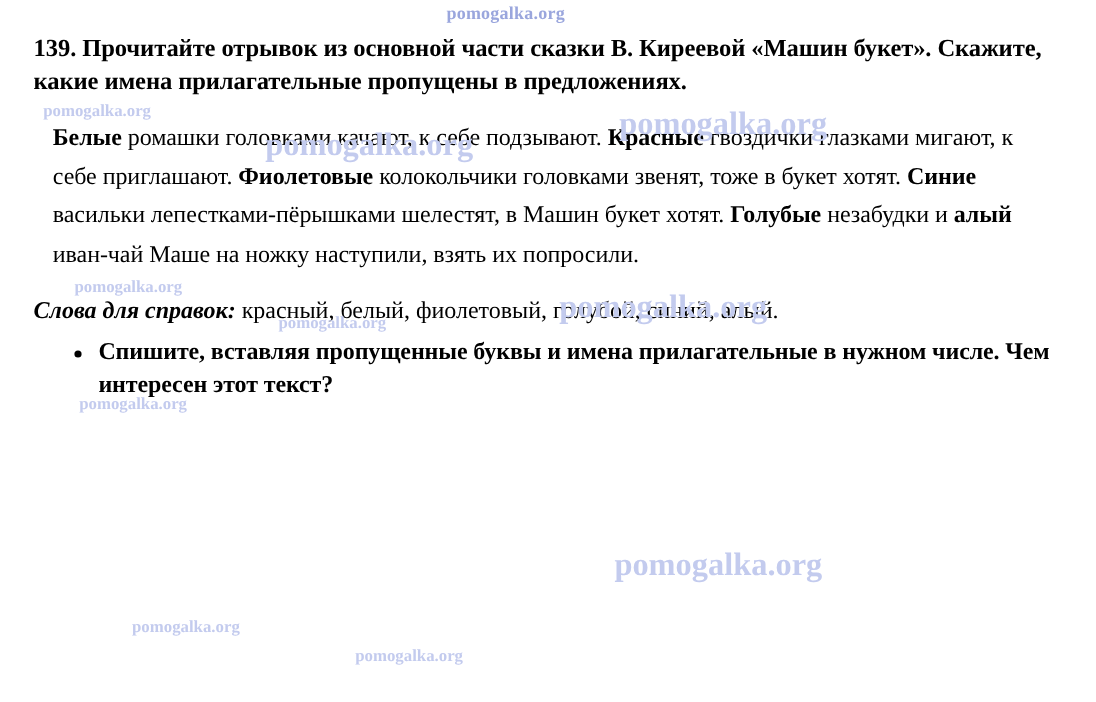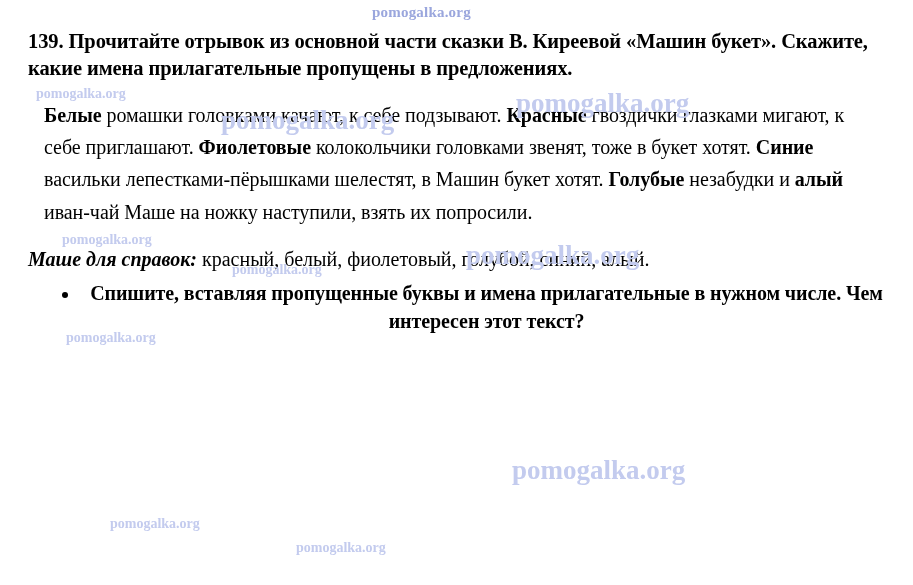--- a/index.html
+++ b/index.html
@@ -65,21 +65,20 @@
   .bi { font-weight: bold; font-style: italic; }
   .spravka {
     font-size: 20px;
     line-height: 1.5;
     margin: 10px 0 6px 0;
   }
   ul.bullets {
     margin: 2px 0 4px 0;
     padding-left: 54px;
     list-style: none;
-    text-align: center;
   }
   ul.bullets li {
     font-size: 20px;
     font-weight: bold;
     line-height: 1.38;
     position: relative;
     margin-bottom: 9px;
     letter-spacing: -0.1px;
   }
   ul.bullets li::before {
@@ -121,21 +120,21 @@
   <p class="task">
     <span>139.</span>
     <span>Прочитайте отрывок из основной части сказки В. Киреевой «Машин букет». Скажите, какие имена прилагательные пропущены в предложениях.</span>
   </p>
 
   <p class="para">
     <span class="b">Белые</span><span> ромашки головками качают, к себе подзывают. </span><span class="b">Красные</span><span> гвоздички глазками мигают, к себе приглашают. </span><span class="b">Фиолетовые</span><span> колокольчики головками звенят, тоже в букет хотят. </span><span class="b">Синие</span><span> васильки лепестками-пёрышками шелестят, в Машин букет хотят. </span><span class="b">Голубые</span><span> незабудки и </span><span class="b">алый</span><span> иван-чай Маше на ножку наступили, взять их попросили.</span>
   </p>
 
   <p class="spravka">
-    <span class="bi">Маше для справок:</span>
+    <span class="bi">Слова для справок:</span>
     <span>красный, белый, фиолетовый, голубой, синий, алый.</span>
   </p>
 
   <ul class="bullets">
     <li>Спишите, вставляя пропущенные буквы и имена прилагательные в нужном числе. Чем интересен этот текст?</li>
   </ul>
 
   <div class="tail">
   </div>
 

